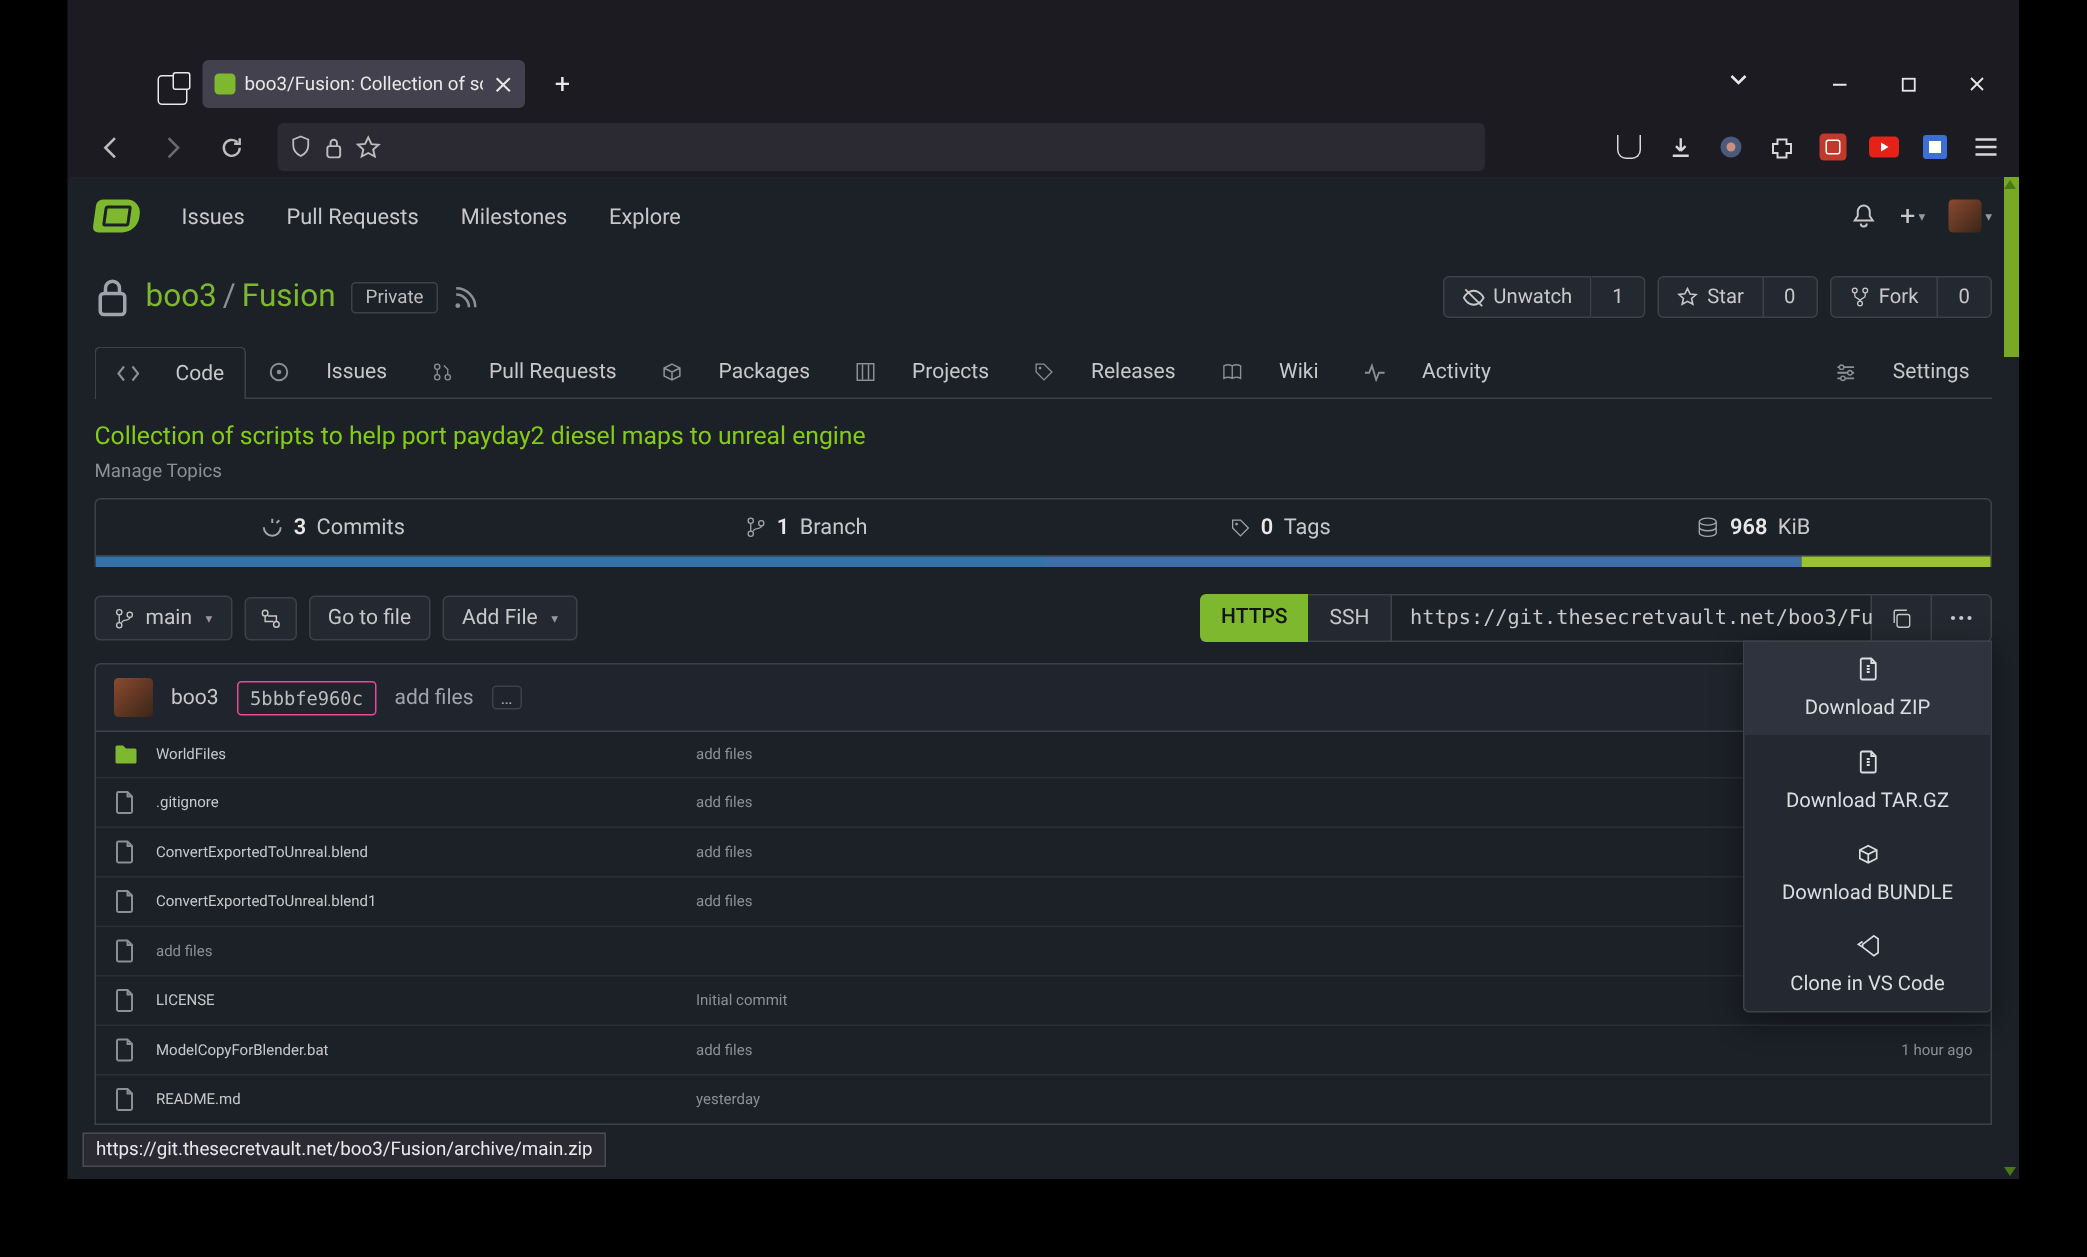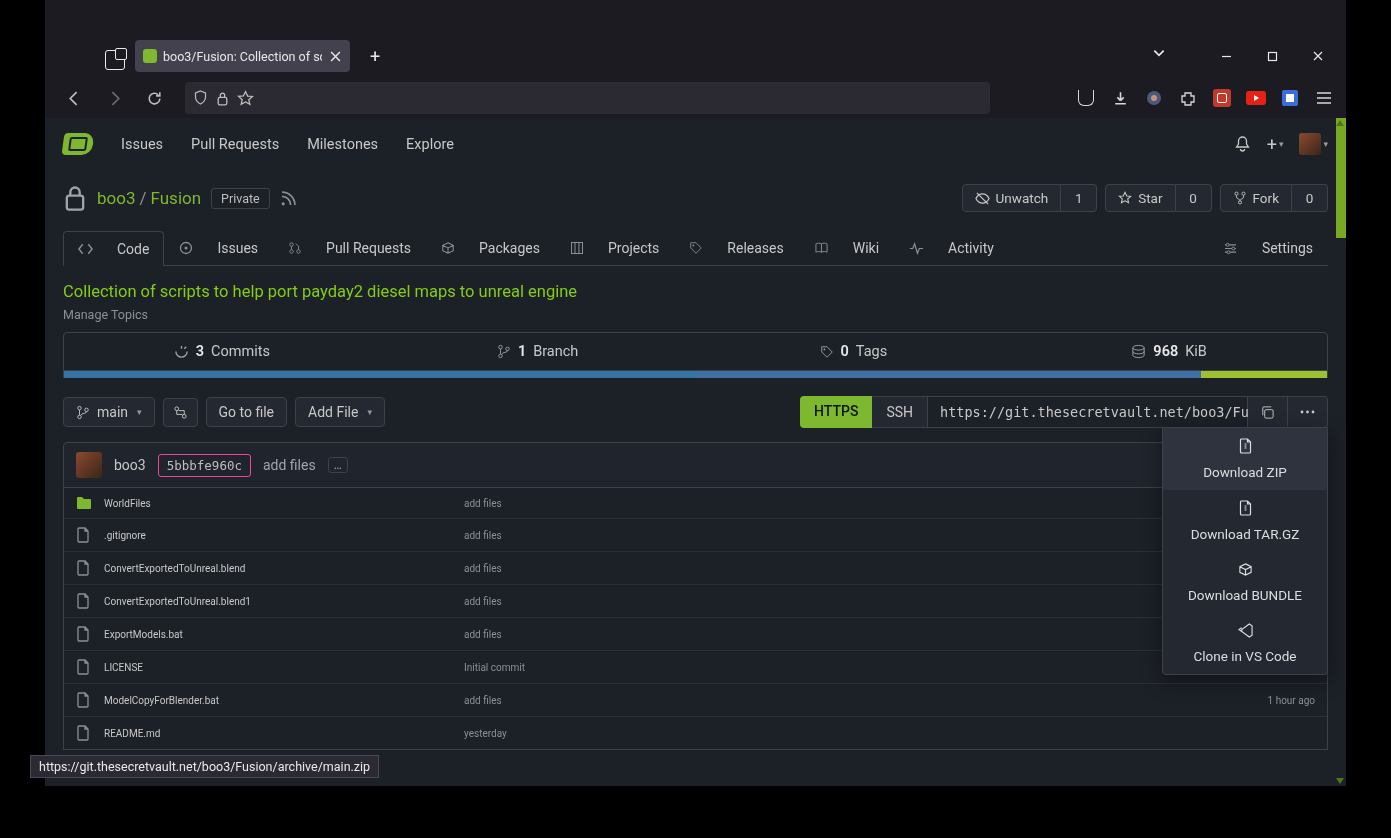--- a/index.html
+++ b/index.html
@@ -48,21 +48,21 @@
 .logo::after{content:'';width:14px;height:10px;border:2px solid #1c2027;border-radius:2px;}
 .topnav a { color:#c8c8c8; font-size:14.5px; text-decoration:none; cursor:pointer;}
 .topnav .right { margin-left:auto; display:flex; gap:16px; align-items:center;}
 .avatar-sm { width:22px; height:22px; border-radius:3px; background:linear-gradient(135deg,#8b4a2f,#3a2518); }
 .caret{font-size:9px;color:#999;margin-left:2px}
 
 
 .content { padding:14px 18px 0; }
 .repo-head { display:flex; align-items:center; gap:10px; }
 .lock-large { color:#9ea4ad; }
-.repo-path { font-size:17px; }
+.repo-path { font-size:21px; }
 .repo-path .owner { color:#7db82e; }
 .repo-path .sep { color:#8b9096; margin:0 4px;}
 .repo-path .name { color:#7db82e; }
 .badge { border:1px solid #3d424a; border-radius:3px; padding:2px 9px; font-size:12.5px; color:#bdbdbd; }
 .rss { color:#8b9096; cursor:pointer;}
 .repo-actions { margin-left:auto; display:flex; gap:8px; }
 .btn-grp { display:flex; }
 .btn-seg { border:1px solid #3d424a; background:#242830; padding:5px 12px; font-size:13.5px; color:#c8c8c8; display:flex; align-items:center; gap:6px; cursor:pointer;}
 .btn-seg:first-child { border-radius:4px 0 0 4px; }
 .btn-seg:last-child { border-radius:0 4px 4px 0; border-left:none; min-width:36px; justify-content:center;}
@@ -116,21 +116,21 @@
 .files{border:1px solid #3d424a;border-top:none;}
 .frow{display:flex;align-items:center;padding:8px 12px;border-top:1px solid #2a2f38;font-size:10px;}
 .frow:first-child{border-top:none}
 .frow .icon{width:18px;color:#8b9096;margin-right:10px;display:flex;}
 .frow .folder{color:#7db82e}
 .frow .name{color:#c8c8c8;width:360px;cursor:pointer;}
 .frow .msg{color:#8b9096;flex:1;cursor:pointer;}
 .frow .time{color:#8b9096}
 
 
-.statusbar{position:absolute;left:30px;bottom:60px;background:#2b2a33;color:#e8e8e8;font-size:12.5px;padding:3px 8px;border:1px solid #4a4a55;}
+.statusbar{position:absolute;left:55px;bottom:60px;background:#2b2a33;color:#e8e8e8;font-size:12.5px;padding:3px 8px;border:1px solid #4a4a55;}
 </style>
 </head>
 <body>
 
 <div class="browser-chrome">
   <div class="sq-icon"></div>
   <div class="tab">
     <div class="favicon"></div>
     <div class="title">boo3/Fusion: Collection of scri</div>
     <div class="close">
@@ -545,21 +545,20 @@
   <span class="name">ConvertExportedToUnreal.blend1</span>
   <span class="msg">add files</span>
   <span class="time">1 hour ago</span>
         </div>
         <div class="frow">
           <span class="icon ">
             <svg width="14" height="16" viewBox="0 0 14 16">
               <path d="M3 1h6l3 3v10a1 1 0 0 1-1 1H3a1 1 0 0 1-1-1V2a1 1 0 0 1 1-1z M9 1v3h3" stroke="#8b9096" stroke-width="1.3" fill="none"></path>
             </svg>
           </span>
-  <span class="name">ExportModels.bat</span>
   <span class="msg">add files</span>
   <span class="time">1 hour ago</span>
         </div>
         <div class="frow">
           <span class="icon ">
             <svg width="14" height="16" viewBox="0 0 14 16">
               <path d="M3 1h6l3 3v10a1 1 0 0 1-1 1H3a1 1 0 0 1-1-1V2a1 1 0 0 1 1-1z M9 1v3h3" stroke="#8b9096" stroke-width="1.3" fill="none"></path>
             </svg>
           </span>
   <span class="name">LICENSE</span>

